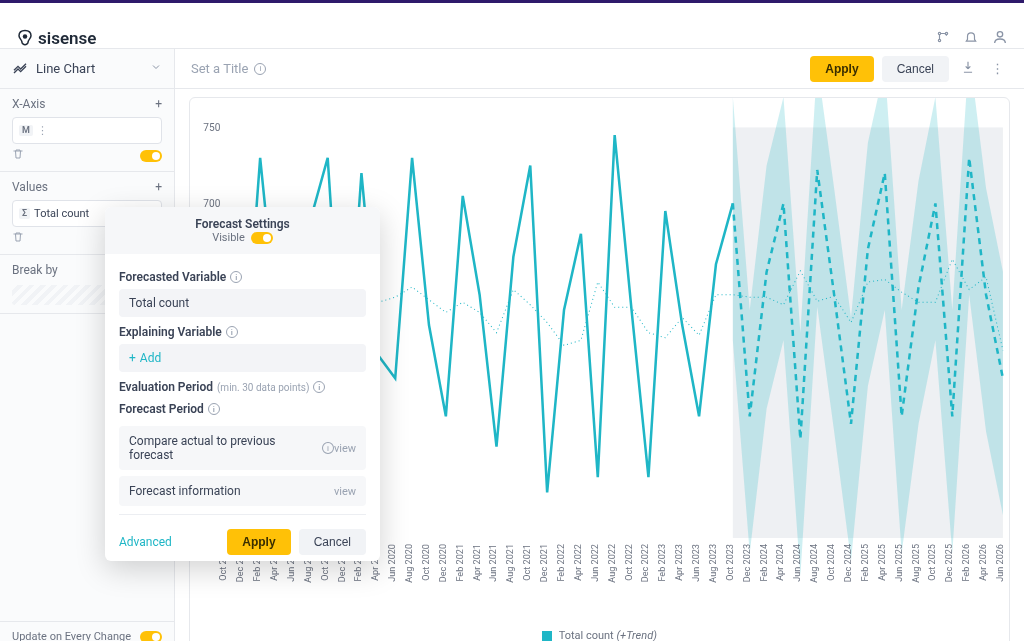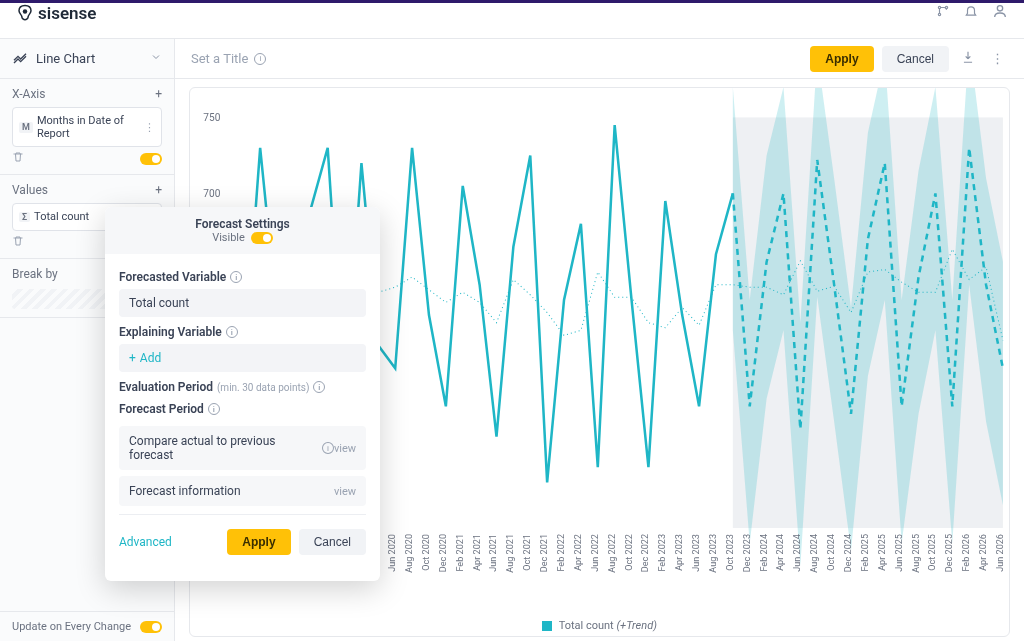--- a/index.html
+++ b/index.html
@@ -1,17 +1,17 @@
 <!DOCTYPE html>
 <html><head>
 <meta charset="utf-8">
 <style>
 * { box-sizing: border-box; margin: 0; padding: 0; }
 body { font-family: -apple-system, BlinkMacSystemFont, "Segoe UI", Roboto, sans-serif; font-size: 13px; color: #3a4356; background: #fff; width: 1024px; height: 641px; overflow: hidden; border-top: 3px solid #2e1a6b; }
-.topbar { height: 36px; display: flex; align-items: flex-start; padding: 0 16px; border-bottom: 1px solid #e6e8ec; justify-content: space-between; }
+.topbar { height: 46px; display: flex; align-items: flex-end; padding: 0 16px; border-bottom: 1px solid #e6e8ec; justify-content: space-between; }
 .logo { display: flex; align-items: center; gap: 4px; font-weight: 600; font-size: 17px; color: #1f2937; }
 .logo-icon { width: 18px; height: 18px; }
 .topnav { display: flex; gap: 32px; position: absolute; left: 50%; transform: translateX(-50%); }
 .topnav-item { cursor: pointer; padding: 8px 2px; color: #8a94a6; font-size: 13px; position: relative; }
 .topnav-item.active { color: #3a4356; font-weight: 500; }
 .topnav-item.active::after { content: ""; position: absolute; bottom: -1px; left: 0; right: 0; height: 3px; background: #ffc107; }
 .top-icons { display: flex; gap: 14px; align-items: center; }
 .top-icons span { color: #8a94a6; cursor: pointer; }
 .main { display: flex; height: calc(641px - 39px); }
 .leftpanel { width: 175px; border-right: 1px solid #e6e8ec; display: flex; flex-direction: column; background: #fafbfc; }
@@ -38,21 +38,21 @@
 .icon-btn { color: #8a94a6; cursor: pointer; padding: 0 4px; }
 .canvas { flex: 1; position: relative; padding: 8px 14px 4px 14px; }
 .chart-wrap { position: relative; width: 100%; height: 100%; border: 1px solid #e6e8ec; border-radius: 6px; }
 .legend { text-align: center; font-size: 11px; color: #6b7280; padding: 2px 0 6px 0; }
 .legend-sq { display: inline-block; width: 10px; height: 10px; background: #1fb6c6; vertical-align: middle; margin-right: 4px; }
 .legend em { font-style: italic; }
 svg.chart { width: 100%; height: calc(100% - 22px); }
 .floating-panel { position: absolute; left: 105px; top: 207px; width: 275px; background: #fff; box-shadow: 0 8px 30px rgba(0,0,0,0.18); border-radius: 6px; z-index: 50; font-size: 12px; }
 .fp-header { display: flex; justify-content: space-between; align-items: center; padding: 10px 14px; background: #f6f7f9; border-radius: 6px 6px 0 0; font-weight: 600; color: #3a4356; font-size: 12px; flex-direction: column;}
 .fp-header .vis { font-weight: 400; display: flex; align-items: center; gap: 6px; font-size: 11px; color: #6b7280;}
-.fp-body { padding: 8px 14px 26px 14px; }
+.fp-body { padding: 8px 14px 6px 14px; }
 .fp-label { font-size: 12px; color: #3a4356; font-weight: 600; margin-top: 8px; display: flex; align-items: center; gap: 4px; }
 .fp-sub { font-size: 10px; color: #9aa3b2; font-weight: 400; }
 .fp-field { background: #f3f4f7; border-radius: 4px; padding: 7px 10px; margin-top: 5px; font-size: 12px; color: #3a4356; }
 .fp-add { color: #1fb6c6; display: flex; align-items: center; gap: 4px; cursor: pointer; }
 .fp-dropdown { display: flex; justify-content: space-between; align-items: center; cursor: pointer; }
 .fp-number-row { display: flex; align-items: center; gap: 8px; }
 .fp-num { width: 36px; text-align: center; }
 .fp-row-link { display: flex; justify-content: space-between; align-items: center; background: #f6f7f9; padding: 8px 10px; border-radius: 4px; margin-top: 10px; cursor: pointer; font-size: 12px; color: #3a4356;}
 .fp-row-link .view { color: #9aa3b2; font-size: 11px; }
 .fp-footer { display: flex; justify-content: space-between; align-items: center; padding-top: 14px; margin-top: 8px; border-top: 1px solid #eceef2;}
@@ -101,21 +101,20 @@
           </svg></span>
     </div>
 
     <div class="section">
       <div class="section-header">
         <span>X-Axis</span>
         <span style="cursor:pointer;">+</span>
       </div>
       <div class="chip field">
         <span class="chip-tag">M</span>
-        <span style="flex:1;">Months in Date of Report</span>
         <span style="color:#9aa3b2;">⋮</span>
       </div>
       <div class="chip-toolbar">
         <span class="trash"><svg width="12" height="12" viewBox="0 0 24 24" fill="none" stroke="#9aa3b2" stroke-width="2">
               <polyline points="3 6 5 6 21 6"></polyline>
               <path d="M8 6V4h8v2m-9 0l1 14h8l1-14"></path>
             </svg></span>
         <span class="toggle"></span>
       </div>
     </div>

